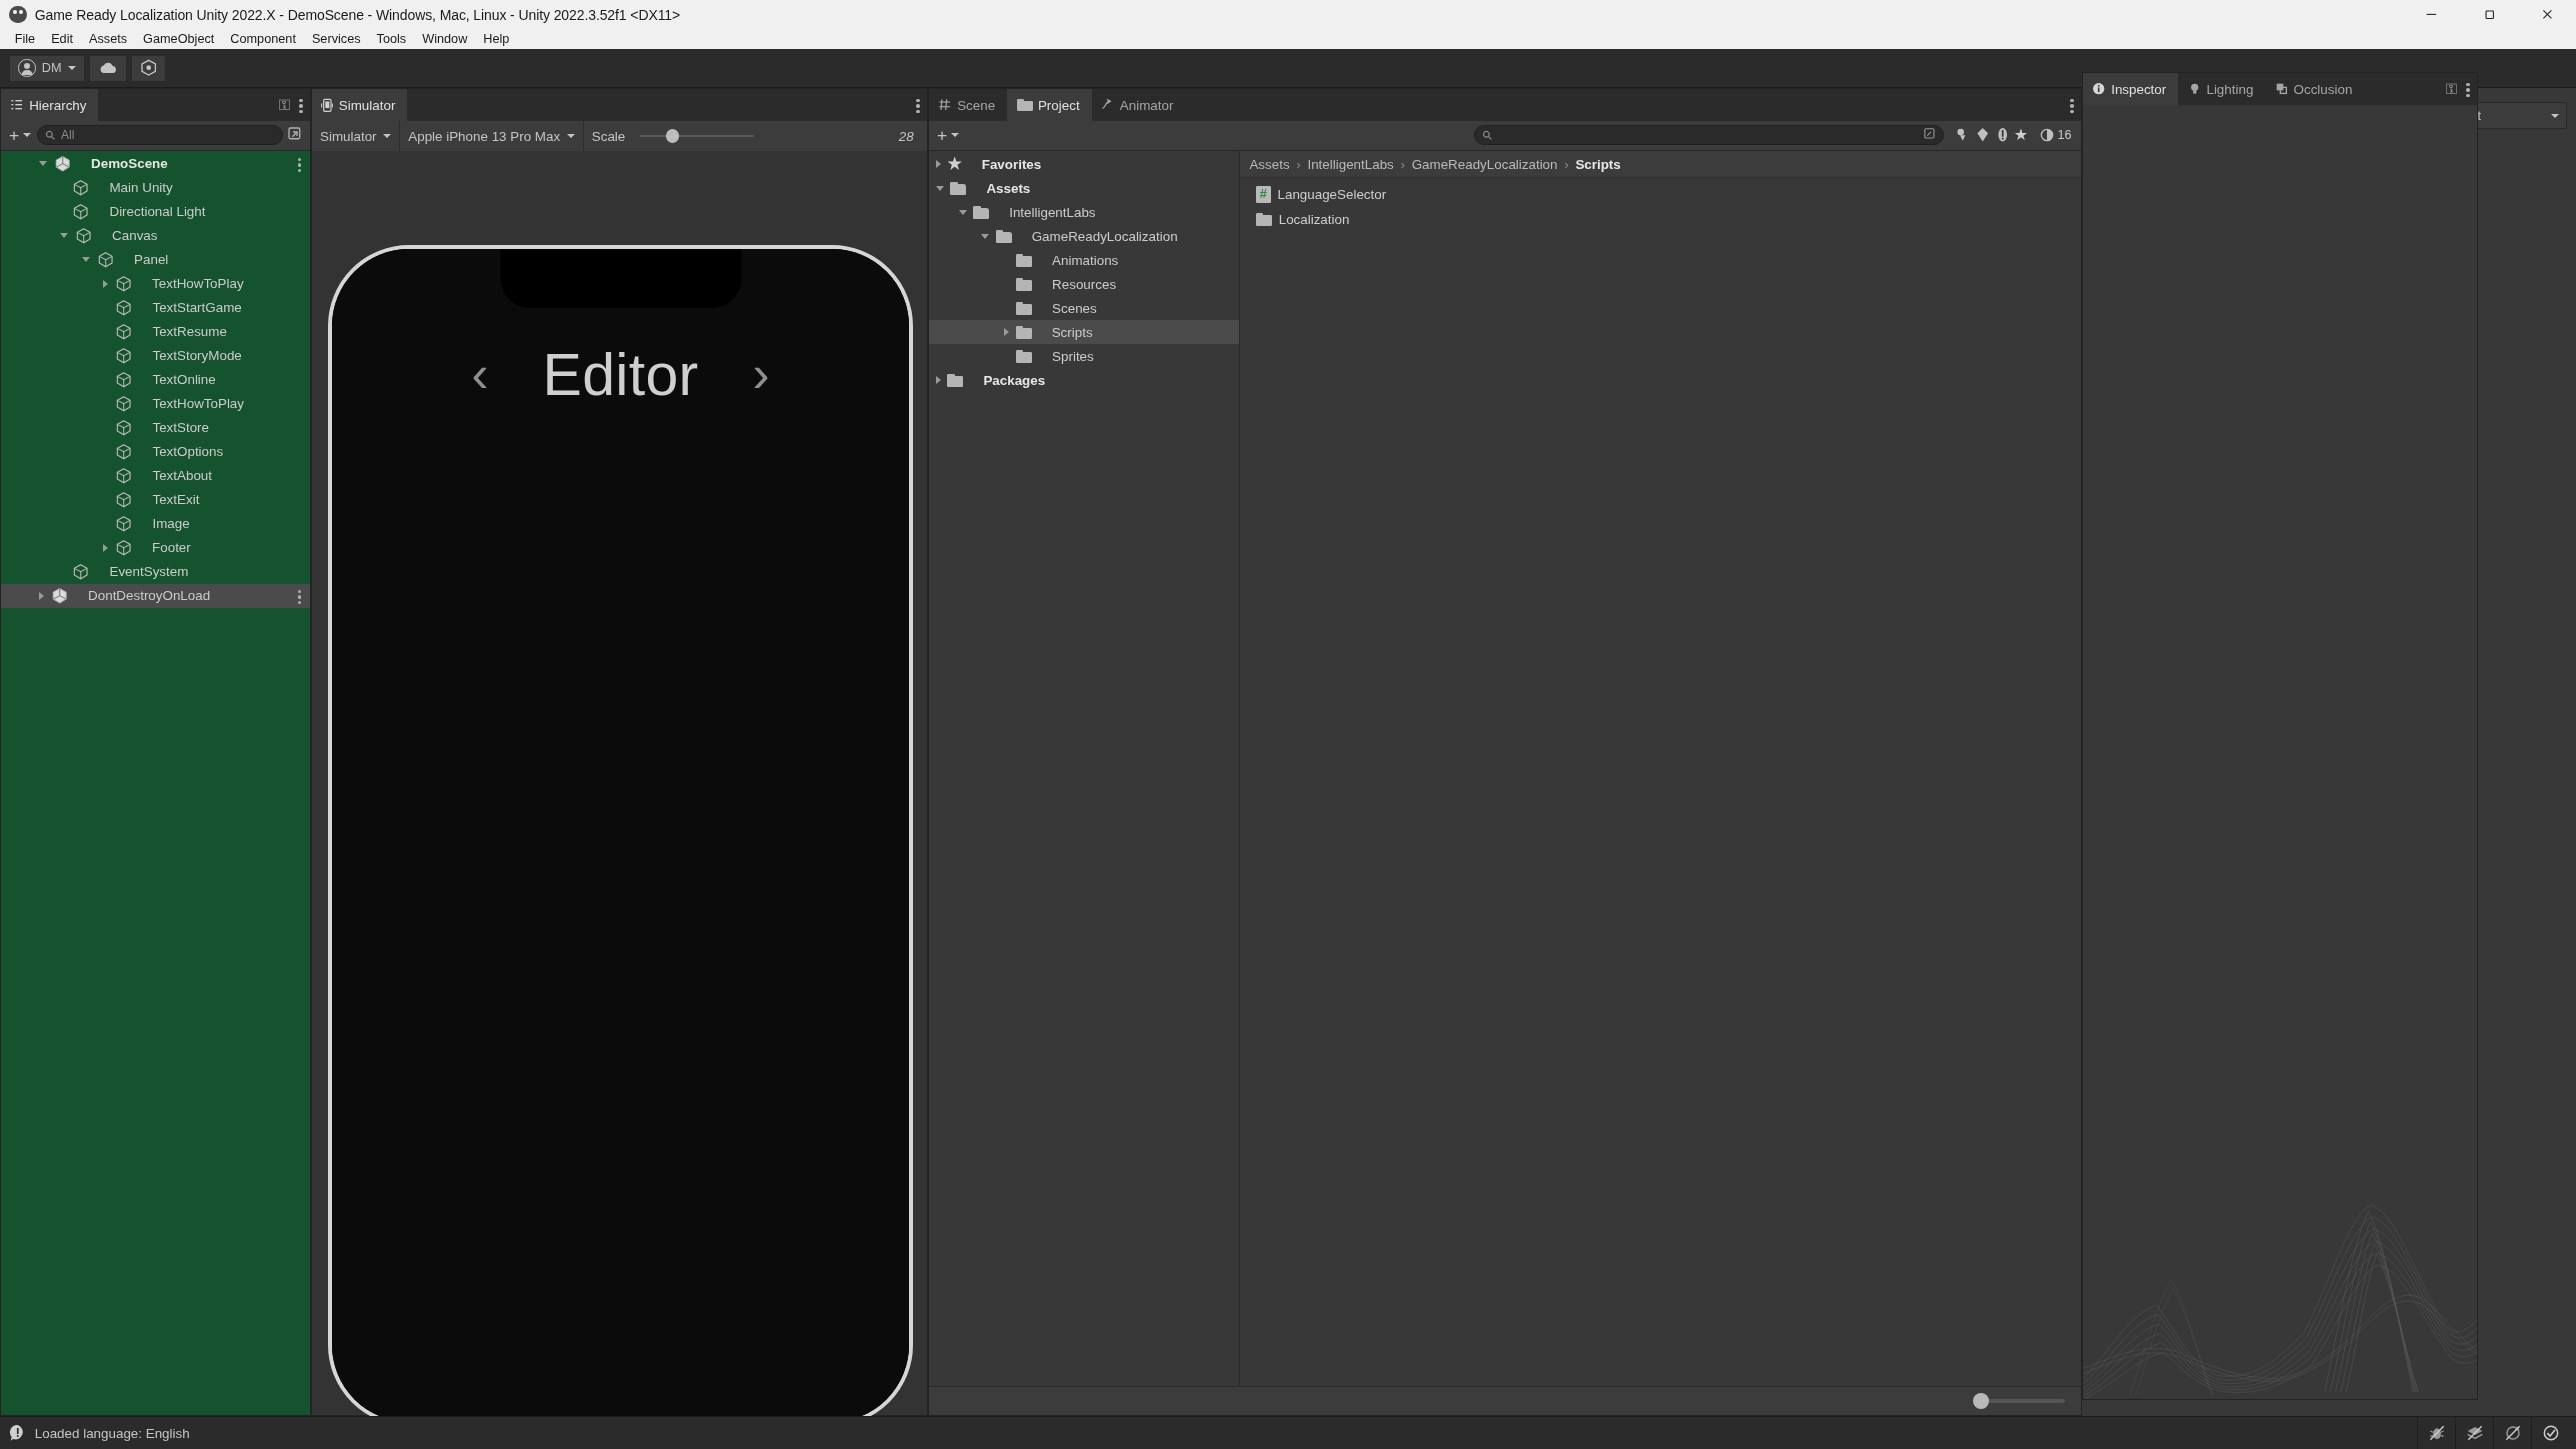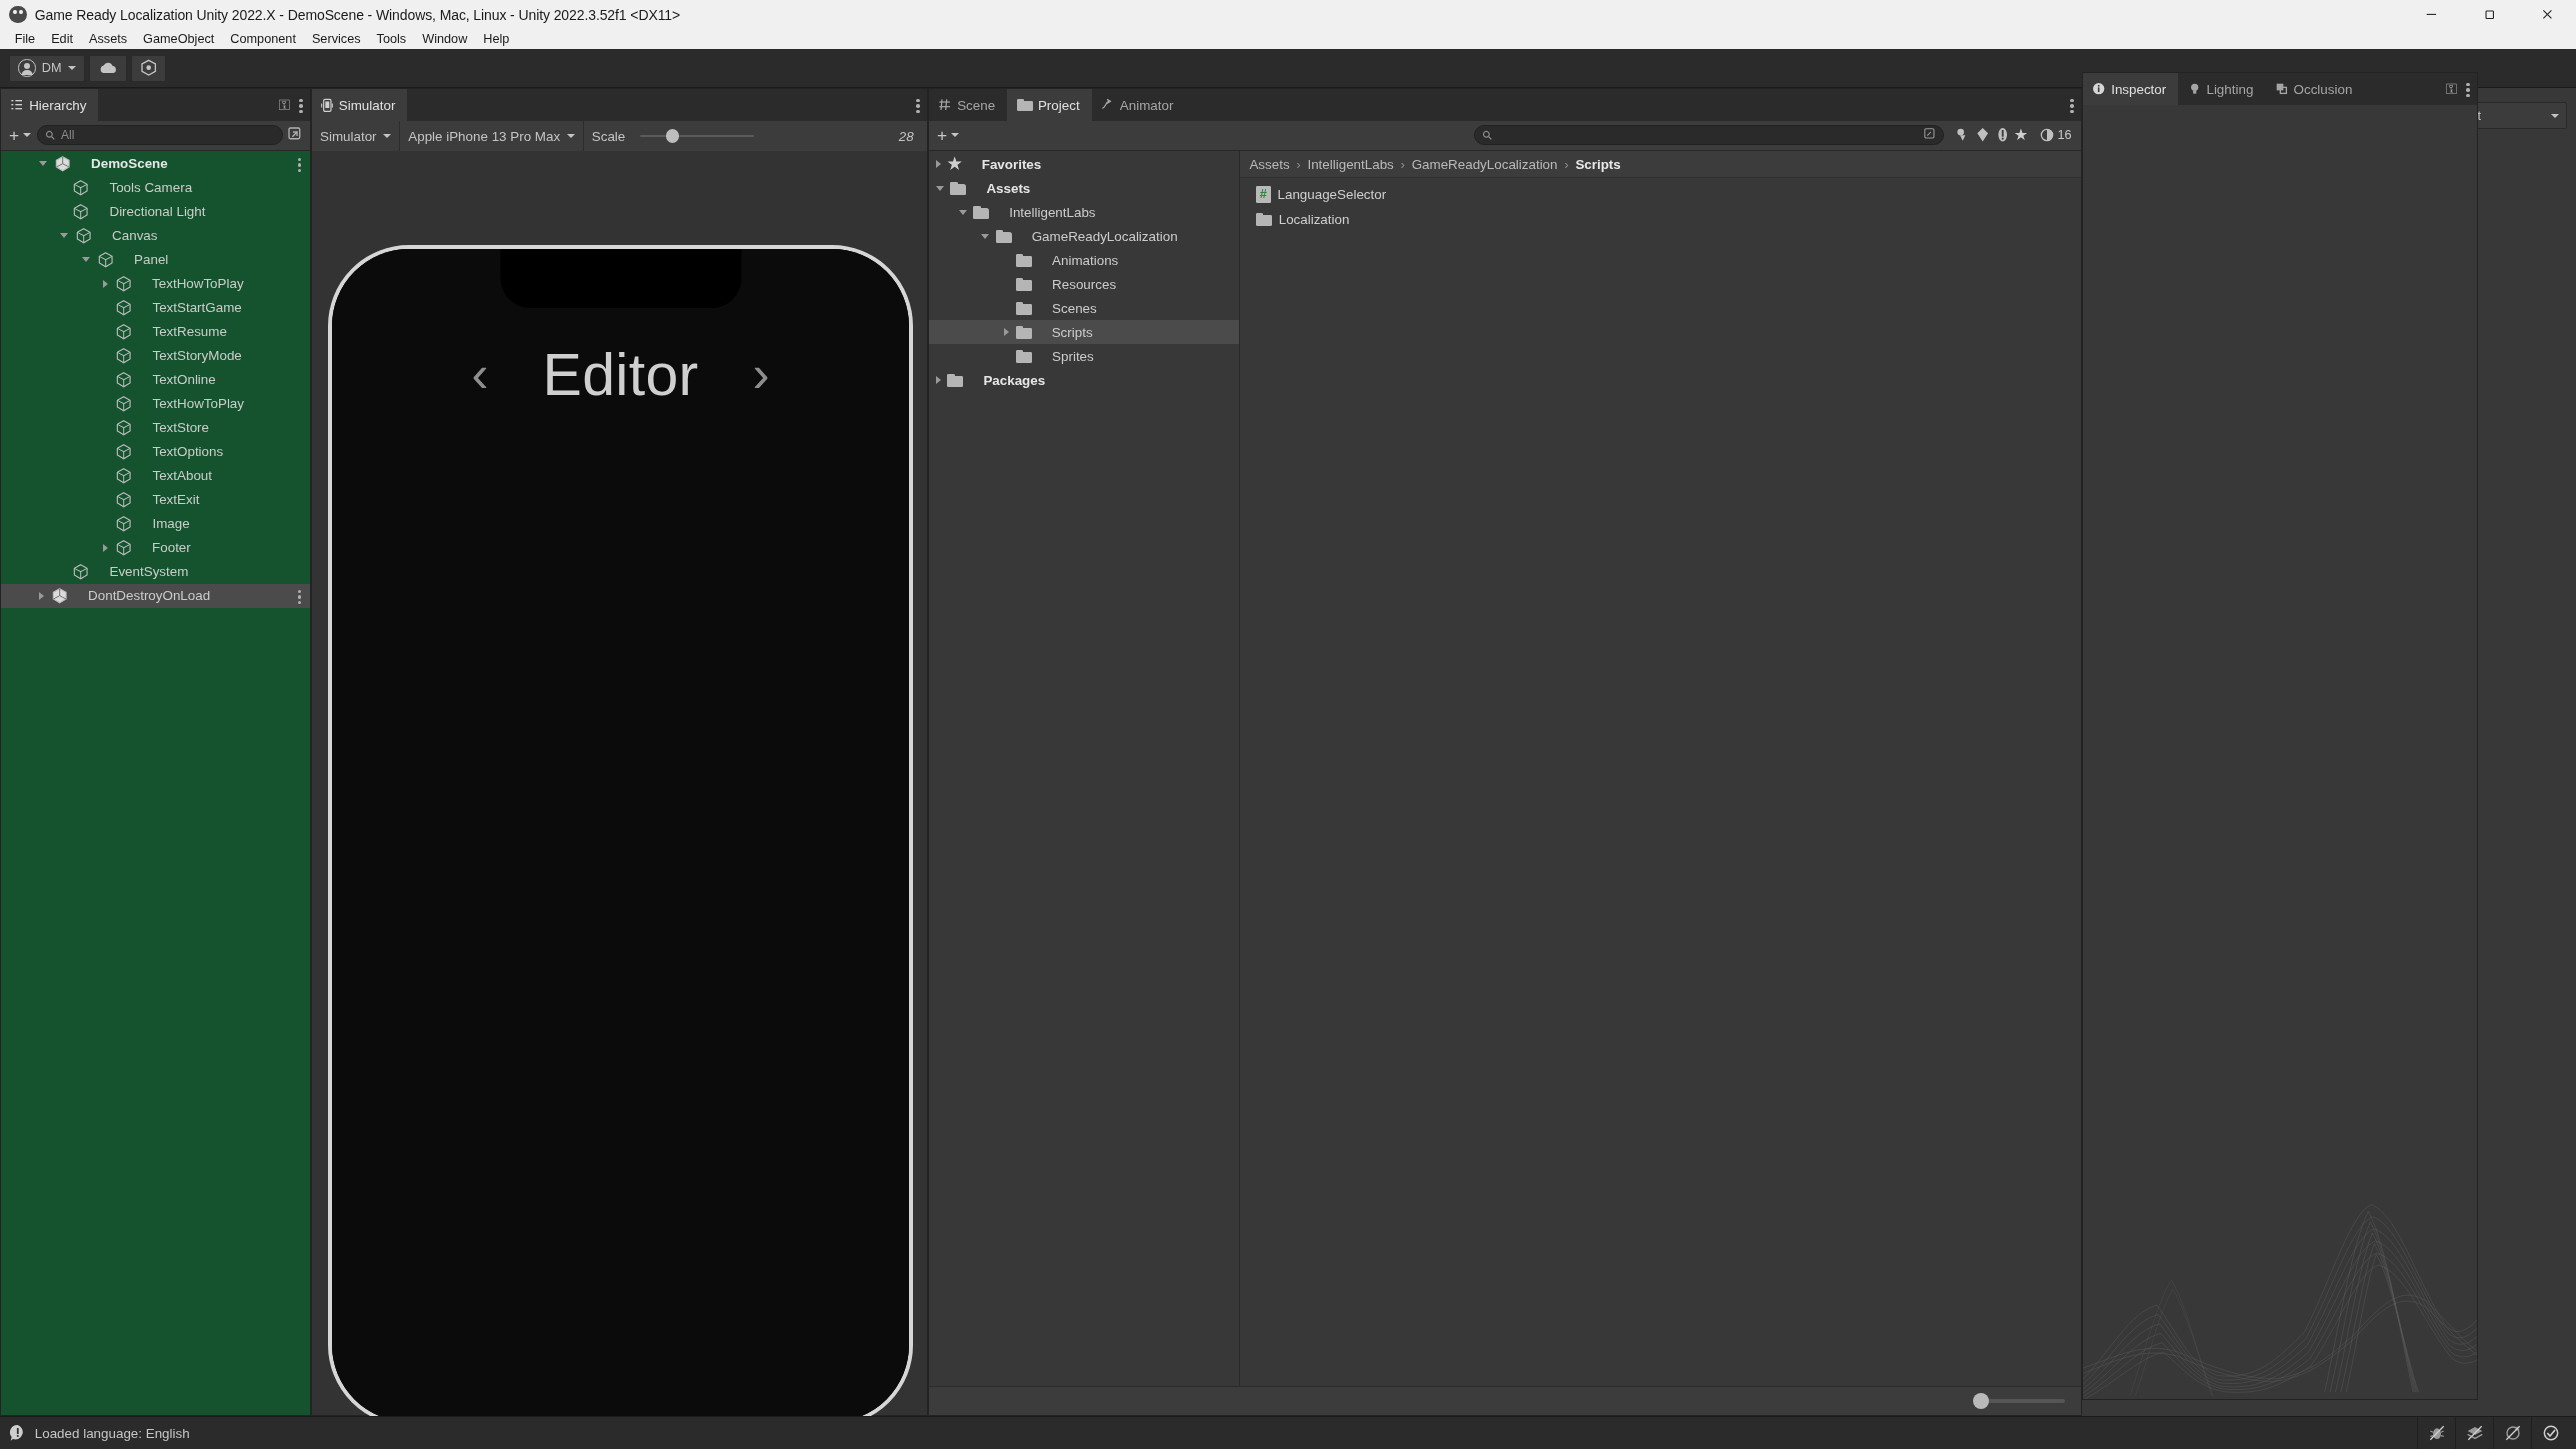--- a/index.html
+++ b/index.html
@@ -321,21 +321,21 @@
         </div>
         <div class="trow">
           <span class="ind" style="width: 59px;"></span>
           <span class="tri-sp"></span>
           <span style="width: 6.7px; flex: 0 0 auto;"></span>
           <svg width="17.4" height="17.4" viewBox="0 0 26 26">
             <polygon points="13,2.5 22.5,8 22.5,18 13,23.5 3.5,18 3.5,8" fill="none" stroke="#bdbdbd" stroke-width="1.7"></polygon>
             <polyline points="3.5,8 13,13 22.5,8" fill="none" stroke="#bdbdbd" stroke-width="1.5"></polyline>
             <line x1="13" y1="13" x2="13" y2="23.5" stroke="#bdbdbd" stroke-width="1.5"></line>
           </svg>
-          <span class="lbl">Tools Camera</span>
+          <span class="lbl">Main Unity</span>
         </div>
         <div class="trow">
           <span class="ind" style="width: 59px;"></span>
           <span class="tri-sp"></span>
           <span style="width: 6.7px; flex: 0 0 auto;"></span>
           <svg width="17.4" height="17.4" viewBox="0 0 26 26">
             <polygon points="13,2.5 22.5,8 22.5,18 13,23.5 3.5,18 3.5,8" fill="none" stroke="#bdbdbd" stroke-width="1.7"></polygon>
             <polyline points="3.5,8 13,13 22.5,8" fill="none" stroke="#bdbdbd" stroke-width="1.5"></polyline>
             <line x1="13" y1="13" x2="13" y2="23.5" stroke="#bdbdbd" stroke-width="1.5"></line>
           </svg>

